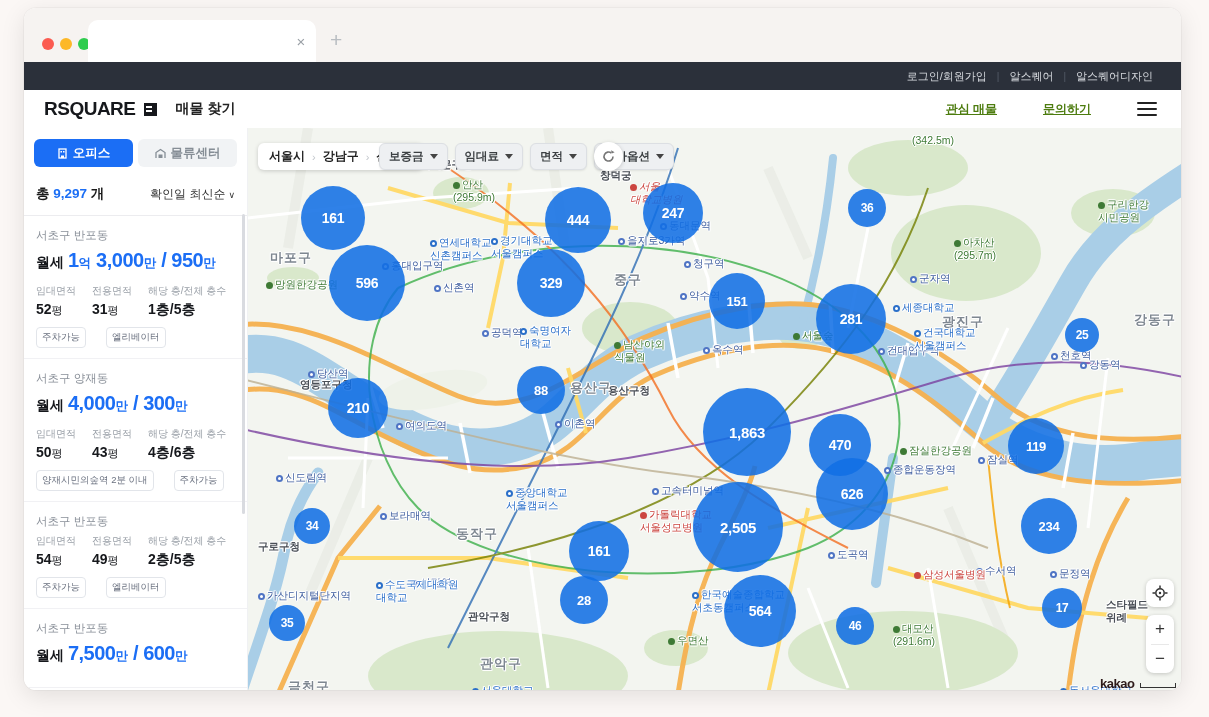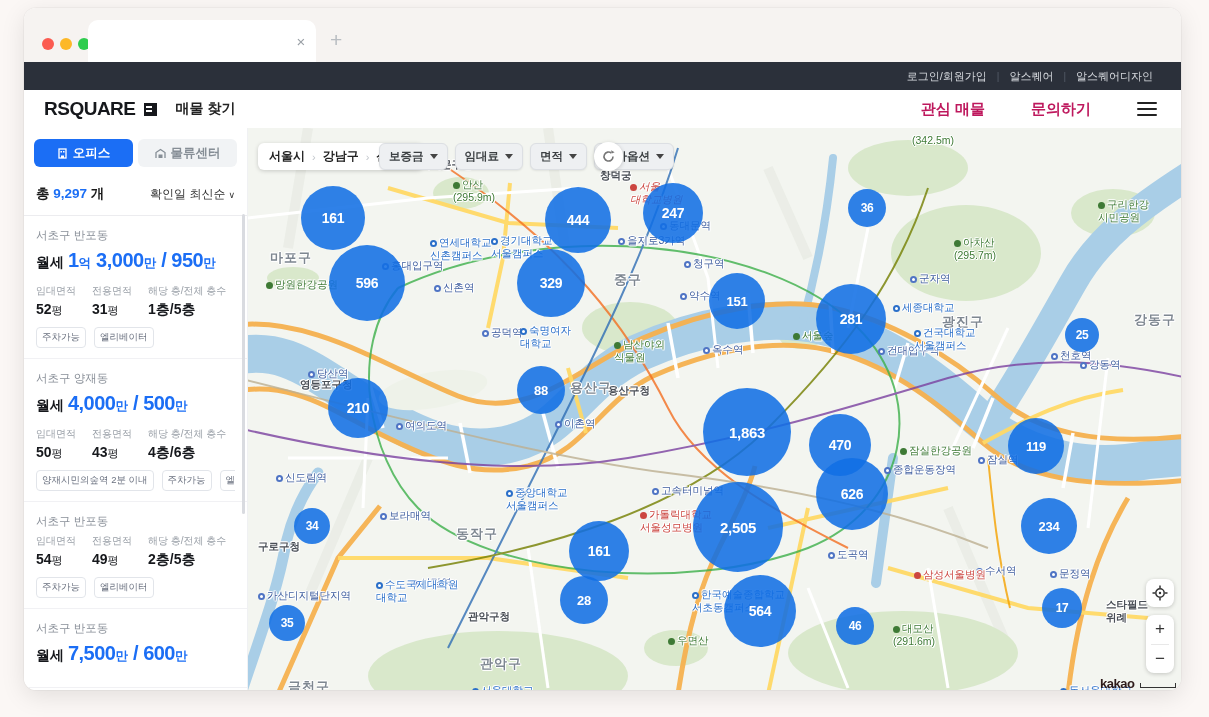--- a/index.html
+++ b/index.html
@@ -29,21 +29,21 @@
 
   
   .header { height:38px; background:#fff; display:flex; align-items:center; padding:0 24px 0 20px; }
   .logo-wrap { display:flex; align-items:center; gap:8px; }
   .logo { font-size:19px; font-weight:800; letter-spacing:-0.5px; color:#16181c; }
   .logo-mark { width:13px; height:13px; background:#16181c; position:relative; }
   .logo-mark:before { content:""; position:absolute; left:2px; top:3px; width:6px; height:2px; background:#fff; }
   .logo-mark:after { content:""; position:absolute; left:2px; top:7px; width:6px; height:2px; background:#fff; }
   .logo-suffix { font-size:14px; font-weight:700; color:#222; margin-left:11px; }
   .header-menu { margin-left:auto; display:flex; align-items:center; gap:46px; }
-  .hmenu-item { font-size:15px; font-weight:700; color:#be185d; cursor:pointer; }
+  .hmenu-item { font-size:12px; font-weight:700; color:#4d7c0f; cursor:pointer;text-decoration:underline; }
   .hamburger { width:20px; display:flex; flex-direction:column; gap:4px; cursor:pointer; }
   .hamburger div { height:2px; background:#222; border-radius:1px; }
 
   
   .content { position:absolute; left:0; top:120px; right:0; bottom:0; display:flex; }
   .sidebar { width:224px; background:#fff; border-right:1px solid #f0f1f3; position:relative; overflow:hidden; }
   .mapwrap { position:relative; width:933px; height:566px; background:#f3f5f0; overflow:hidden; cursor:grab; }
 
   
   .side-tabs { display:flex; gap:5px; padding:11px 10px 10px 10px; }
@@ -61,21 +61,21 @@
   .card { padding:12px 12px 10px 12px; border-bottom:1px solid #f1f1f4; cursor:pointer; }
   .card .loc { font-size:11.5px; color:#8a9099; margin-bottom:5px; }
   .price { white-space:nowrap; line-height:24px; margin-bottom:9px; }
   .price .lbl { font-size:14px; font-weight:700; color:#16181c; }
   .price .num { font-size:20px; font-weight:800; color:#1b6ef5; letter-spacing:-0.5px; }
   .price .suf { font-size:12.5px; font-weight:800; color:#1b6ef5; }
   .specs { display:flex; gap:16px; margin-bottom:8px; }
   .spec .sl { font-size:10px; color:#9aa0a8; margin-bottom:3px; white-space:nowrap; }
   .spec .sv { font-size:14px; font-weight:800; color:#16181c; white-space:nowrap; }
   .spec .su { font-size:11px; font-weight:400; color:#16181c; }
-  .tagrow { display:flex; gap:8px; overflow:hidden; white-space:nowrap; }
+  .tagrow { display:flex; gap:20px; overflow:hidden; white-space:nowrap; }
   .chip { font-size:9.5px; color:#6b7280; border:1px solid #e2e5ea; border-radius:4px;
     padding:3px 5px; background:#fff; }
   .side-scroll { position:absolute; right:2px; top:86px; width:3px; height:300px;
     background:#d9dbe0; border-radius:2px; }
 
   
   .fbar { position:absolute; left:0; top:0; width:100%; height:0; z-index:30; }
   .crumb { position:absolute; left:10px; top:15px; height:27px; background:#fff; border-radius:6px;
     box-shadow:0 1px 4px rgba(0,0,0,.18); display:inline-flex; align-items:center; padding:0 11px;
     gap:7px; font-size:12px; font-weight:700; color:#222; cursor:pointer; white-space:nowrap; }
@@ -214,21 +214,21 @@
               </div>
             </div>
     <div class="tagrow">
               <span class="chip">주차가능</span>
               <span class="chip">엘리베이터</span>
             </div>
   </div>
 
   <div class="card">
     <div class="loc">서초구 양재동</div>
-    <div class="price"><span class="lbl">월세 </span><span class="num">4,000</span><span class="suf">만</span><span class="num"> / </span><span class="num">500</span><span class="suf">만</span></div>
+    <div class="price"><span class="lbl">월세 </span><span class="num">4,000</span><span class="suf">만</span><span class="num"> / </span><span class="num">300</span><span class="suf">만</span></div>
     <div class="specs">
               <div class="spec">
                 <div class="sl">임대면적</div>
                 <div class="sv">50<span class="su">평</span></div>
               </div>
               <div class="spec">
                 <div class="sl">전용면적</div>
                 <div class="sv">43<span class="su">평</span></div>
               </div>
               <div class="spec">

